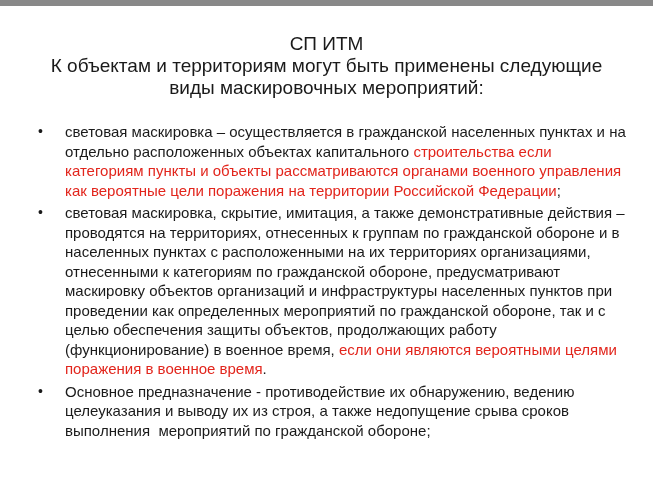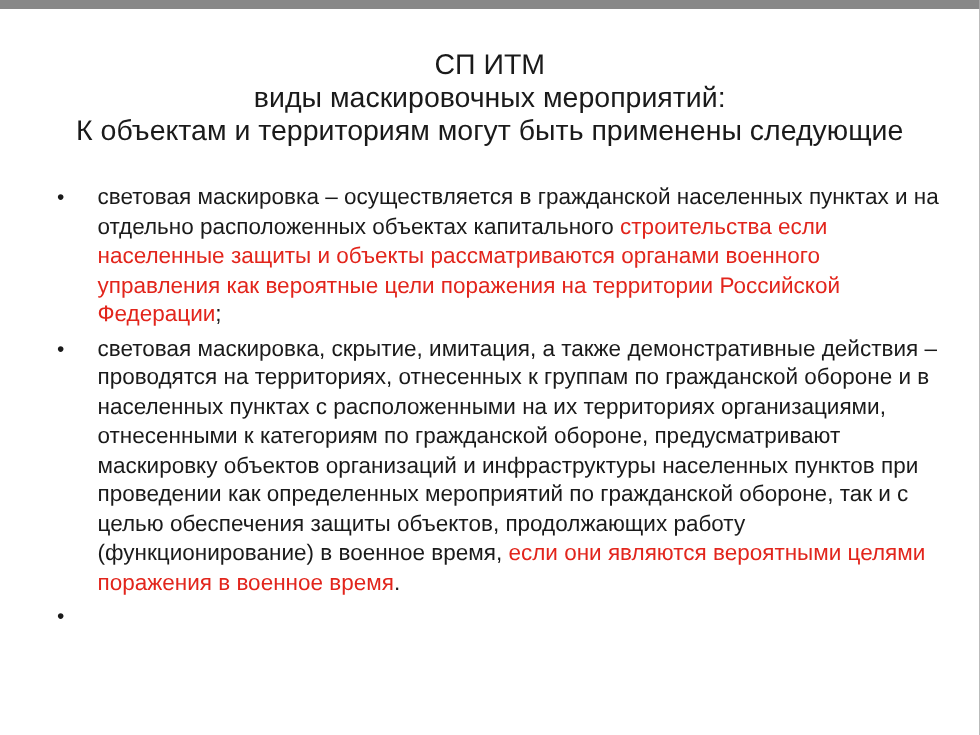--- a/index.html
+++ b/index.html
@@ -49,33 +49,33 @@
   .li-text { white-space: pre-wrap; }
   .red { color: var(--red, #e2251c); }
 </style>
 </head>
 <body>
 
 <div class="slide">
 
   <div class="title">
     <div>СП ИТМ</div>
+    <div>К объектам и территориям могут быть применены следующие</div>
     <div>виды маскировочных мероприятий:</div>
-    <div>К объектам и территориям могут быть применены следующие</div>
   </div>
 
   <ul class="bullets">
 
     <li>
-      <span class="marker">•</span><span class="li-text"><span>световая маскировка – осуществляется в гражданской населенных пунктах и на отдельно расположенных объектах капитального </span><span class="red">строительства если населенные защиты и объекты рассматриваются органами военного управления как вероятные цели поражения на территории Российской Федерации</span><span>;</span></span>
+      <span class="marker">•</span><span class="li-text"><span>световая маскировка – осуществляется в гражданской населенных пунктах и на отдельно расположенных объектах капитального </span><span class="red">строительства если категориям пункты и объекты рассматриваются органами военного управления как вероятные цели поражения на территории Российской Федерации</span><span>;</span></span>
     </li>
 
     <li>
       <span class="marker">•</span><span class="li-text"><span>световая маскировка, скрытие, имитация, а также демонстративные действия – проводятся на территориях, отнесенных к группам по гражданской обороне и в населенных пунктах с расположенными на их территориях организациями, отнесенными к категориям по гражданской обороне, предусматривают маскировку объектов организаций и инфраструктуры населенных пунктов при проведении как определенных мероприятий по гражданской обороне, так и с целью обеспечения защиты объектов, продолжающих работу (функционирование) в военное время, </span><span class="red">если они являются вероятными целями поражения в военное время</span><span>.</span></span>
     </li>
 
     <li>
-      <span class="marker">•</span>
+      <span class="marker">•</span><span class="li-text"><span>Основное предназначение - противодействие их обнаружению, ведению целеуказания и выводу их из строя, а также недопущение срыва сроков выполнения  мероприятий по гражданской обороне;</span></span>
     </li>
 
   </ul>
 
 </div>
 
 </body></html>

